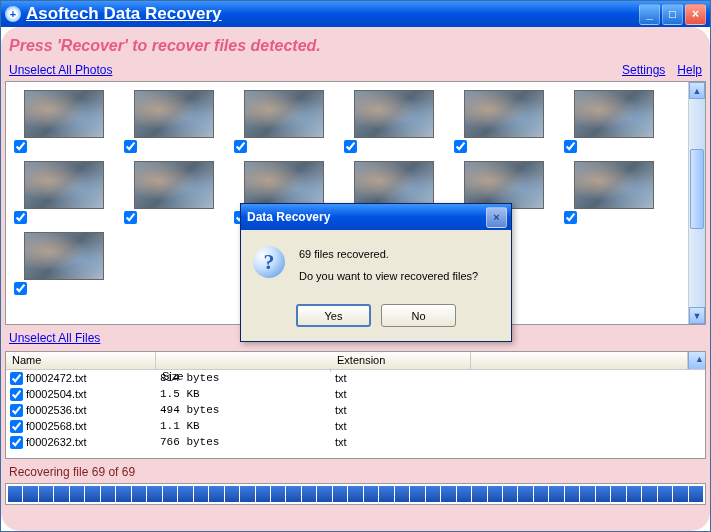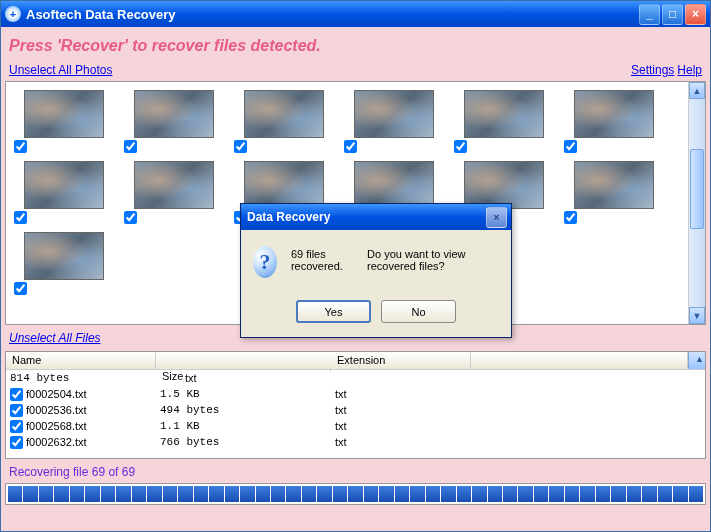--- a/index.html
+++ b/index.html
@@ -2,33 +2,33 @@
 <html><head>
 <meta charset="utf-8">
 <style>
 * { box-sizing: border-box; margin: 0; padding: 0; }
 body { font-family: Tahoma, Arial, sans-serif; font-size: 11px; background: #fff; width: 711px; height: 532px; overflow: hidden; }
 
 .window { width: 711px; height: 532px; border: 1px solid #3a6ea5; background: #fff; display: flex; flex-direction: column; }
 
 .titlebar { height: 26px; background: linear-gradient(to bottom, #3d95ff 0%, #0053e1 50%, #0046c8 100%); display: flex; align-items: center; padding: 0 4px; color: white; }
 .titlebar-icon { width: 16px; height: 16px; margin-right: 5px; background: radial-gradient(circle, #fff 30%, #4a9eff 100%); border-radius: 50%; display: flex; align-items: center; justify-content: center; font-size: 11px; color: #0053e1; font-weight: bold; }
-.titlebar-text { flex: 1; font-weight: bold; font-size: 13px; }
+.titlebar-text { flex: 1; font-weight: bold; font-size: 17px; text-decoration: underline; }
 .titlebar-btns { display: flex; gap: 2px; }
 .tb-btn { width: 21px; height: 21px; border-radius: 3px; display: flex; align-items: center; justify-content: center; font-size: 12px; font-weight: bold; cursor: pointer; border: 1px solid rgba(255,255,255,0.3); }
 .tb-min, .tb-max { background: linear-gradient(to bottom, #6bb5ff, #2070d9); color: white; }
 .tb-close { background: linear-gradient(to bottom, #ff9d8f, #e8543f); color: white; }
 
-.content { flex: 1; background: #f5d5d9; display: flex; flex-direction: column; padding: 4px; overflow: hidden; }
+.content { flex: 1; background: #f5d5d9; display: flex; flex-direction: column; padding: 4px; overflow: hidden; border-radius: 19px; }
 
 .instruction { color: #e85a8a; font-style: italic; font-size: 16px; font-weight: bold; padding: 6px 4px; }
 
 .links-row { display: flex; padding: 2px 4px 4px; }
 .link { color: #0000ee; text-decoration: underline; cursor: pointer; font-size: 12px; }
-.links-right { margin-left: auto; display: flex; gap: 3px; }
+.links-right { margin-left: auto; display: flex; gap: 12px; }
 
 .thumbs-panel { background: #fff; border: 1px solid #999; height: 244px; position: relative; display: flex; }
 .thumbs-scroll { flex: 1; overflow: hidden; padding: 8px; }
 .thumbs-grid { display: flex; flex-wrap: wrap; gap: 8px 20px; }
 .thumb-item { display: flex; flex-direction: column; width: 90px; }
 .thumb-img { width: 80px; height: 48px; margin-left: 10px; border: 1px solid #666; background: linear-gradient(135deg,#8899aa,#556677,#aabbcc); position: relative; overflow: hidden; }
 .thumb-img::after { content:''; position:absolute; inset:0; background: radial-gradient(ellipse at 30% 40%, rgba(255,200,150,0.5), transparent 50%), radial-gradient(ellipse at 70% 60%, rgba(150,200,255,0.4), transparent 50%); }
 .thumb-check { width: 13px; height: 13px; margin-top: 2px; }
 .vscroll { width: 17px; background: #e8e8e8; border-left: 1px solid #ccc; display: flex; flex-direction: column; }
 .scroll-btn { height: 17px; background: linear-gradient(to bottom,#d0e4ff,#99c2ff); border:1px solid #7ba7d9; display:flex; align-items:center; justify-content:center; font-size:9px; color:#2a5a9a; }
@@ -43,39 +43,39 @@
 .fh-ext { width: 140px; }
 .fh-rest { flex:1; }
 .fh-scroll { width:17px; border-right:none; background: linear-gradient(to bottom,#d0e4ff,#99c2ff); border-left:1px solid #7ba7d9; text-align:center; font-size:9px; color:#2a5a9a; }
 .files-body { flex:1; overflow:hidden; }
 .file-row { display:flex; height:16px; align-items:center; }
 .fr-name { width:150px; padding-left:4px; display:flex; align-items:center; gap:3px; }
 .fr-size { width:175px; padding-left:4px;font-family:Liberation Mono, monospace; }
 .fr-ext { width:140px; padding-left:4px; }
 .file-check { width:13px; height:13px; }
 
-.status-text { color: #6d28d9; font-size: 12px; padding: 6px 4px 4px; }
+.status-text { color: #7f1d1d; font-size: 12px; padding: 6px 4px 4px; }
 
 .progress-wrap { background:#fff; border:1px solid #999; height:22px; padding:2px; }
 .progress-bar { height:100%; display:flex; gap:1px; }
 .progress-seg { flex:1; background: linear-gradient(to bottom,#3c7de0,#1a4cb0); }
 
 
 .modal { position:absolute; left:240px; top:203px; width:272px; background:#ece9d8; border:1px solid #0a246a; box-shadow: 2px 2px 6px rgba(0,0,0,0.3); z-index:100; }
 .modal-title { height:26px; background: linear-gradient(to bottom,#3d95ff 0%,#0053e1 50%,#0046c8 100%); display:flex; align-items:center; padding:0 4px; }
 .modal-title-text { color:white; font-weight:bold; font-size:12px; flex:1; padding-left:2px; }
 .modal-close { width:21px; height:21px; border-radius:3px; background: linear-gradient(to bottom,#a5c0f0,#5b86d7); border:1px solid rgba(255,255,255,0.4); display:flex; align-items:center; justify-content:center; color:#2a4a8a; font-weight:bold; cursor:pointer; }
 .modal-body { padding:16px 12px 10px; display:flex; gap:14px; }
 .modal-icon { width:32px; height:32px; border-radius:50%; background:radial-gradient(circle at 30% 30%,#fff,#c8e0ff 40%,#5090e0); display:flex; align-items:center; justify-content:center; font-size:22px; color:#2060c0; font-weight:bold; font-family:Georgia,serif; }
-.modal-text { display:flex; flex-direction:row; gap:10px; font-size:11px; padding-top:2px; }
+.modal-text { display:flex; flex-direction:column; gap:10px; font-size:11px; padding-top:2px; }
 .modal-btns { display:flex; justify-content:center; gap:10px; padding:12px 0 14px; }
 .modal-btn { width:75px; height:23px; background: linear-gradient(to bottom,#fff,#ece9d8); border:1px solid #888; border-radius:3px; font-size:11px; cursor:pointer; }
 .modal-btn.default { border:2px solid #4a7ac0; }
 
-.links-files { padding: 6px 4px 2px; font-style: italic; }
+.links-files { padding: 6px 4px 2px; }
 </style>
 </head>
 <body>
 
 <div class="window">
   <div class="titlebar">
     <div class="titlebar-icon">+</div>
     <div class="titlebar-text">Asoftech Data Recovery</div>
     <div class="titlebar-btns">
       <div class="tb-btn tb-min">_</div>
@@ -168,20 +168,24 @@
     <div class="files-panel">
       <div class="files-header">
         <div class="fh-col fh-name">Name</div>
         <div class="fh-col fh-size">Size</div>
         <div class="fh-col fh-ext">Extension</div>
         <div class="fh-col fh-rest"></div>
         <div class="fh-col fh-scroll">▲</div>
       </div>
       <div class="files-body" id="files-body">
           <div class="file-row">
+            <div class="fr-name">
+              <input type="checkbox" class="file-check" checked="" style="">
+              <span>f0002472.txt</span>
+            </div>
             <div class="fr-size">814 bytes</div>
             <div class="fr-ext">txt</div>
           </div>
           <div class="file-row">
             <div class="fr-name">
               <input type="checkbox" class="file-check" checked="" style="">
               <span>f0002504.txt</span>
             </div>
             <div class="fr-size">1.5 KB</div>
             <div class="fr-ext">txt</div>

